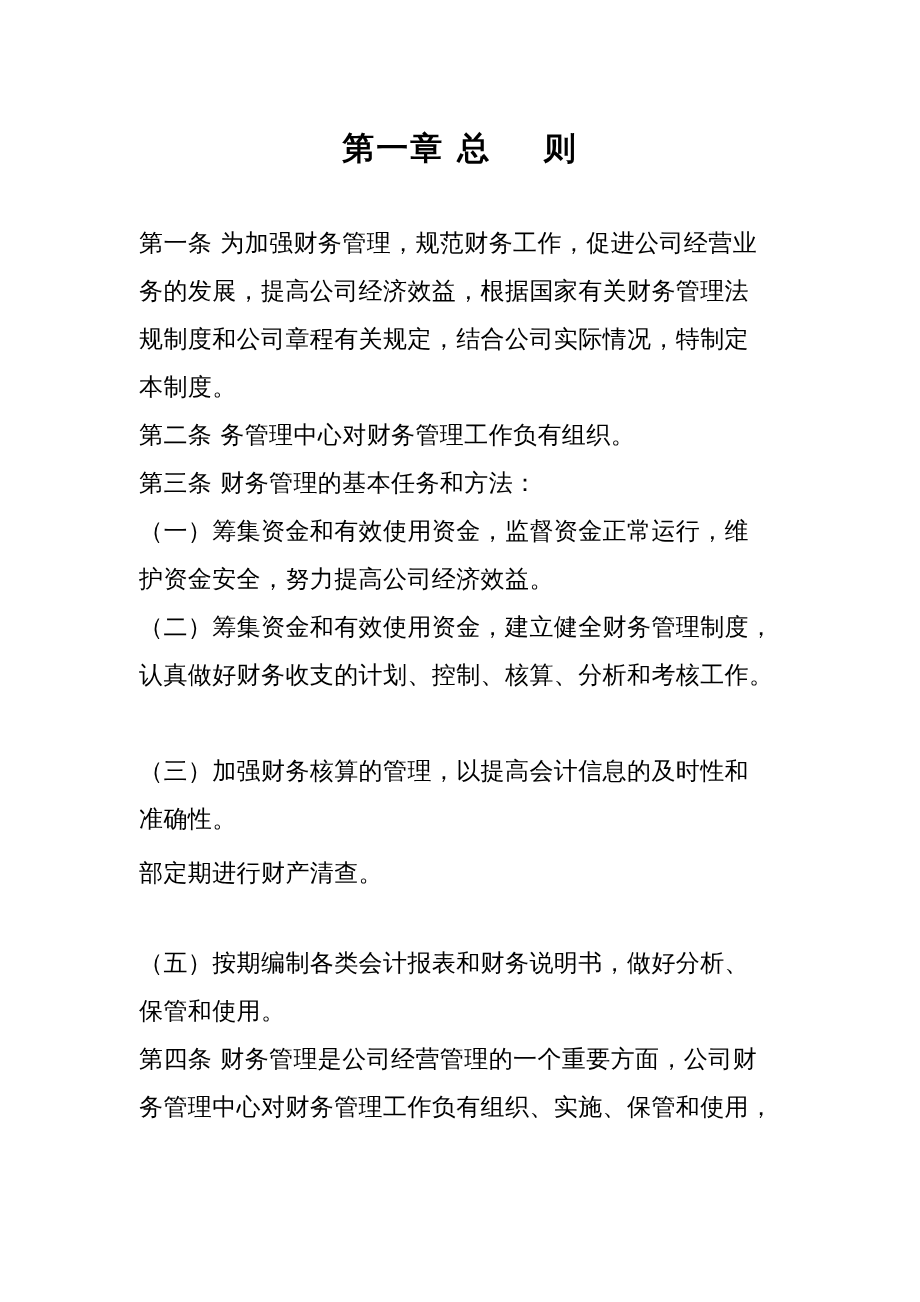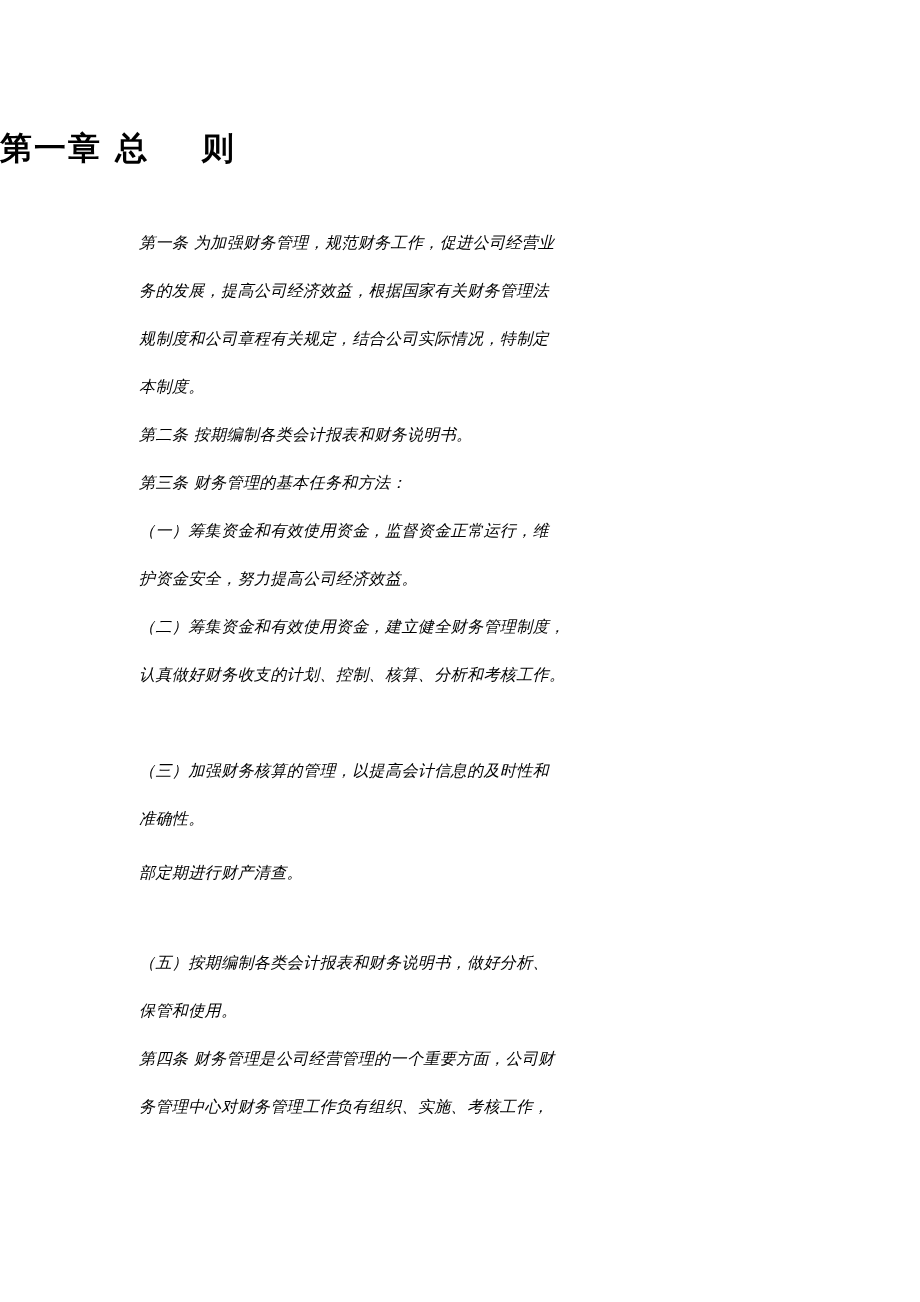--- a/index.html
+++ b/index.html
@@ -1,40 +1,40 @@
 <!DOCTYPE html>
 <html><head>
   <meta charset="utf-8">
   <style>
     html, body { margin: 0; padding: 0; background: #ffffff; }
     body { width: 920px; height: 1302px; position: relative; overflow: hidden;
       font-family: "DejaVu Serif", "Liberation Serif", serif; color: #000; }
     .page { position: absolute; left: 0; top: 0; width: 920px; height: 1302px; background: #fff; }
-    .title { position: absolute; top: 124px; left: 0; width: 920px; 
+    .title { position: absolute; top: 124px; left: 0; width: 920px; text-align: center;
       font-size: 32px; font-weight: bold; line-height: 48px; letter-spacing: 2px; white-space: pre; }
-    .line { position: absolute; left: 139px; width: 640px; font-size: 16px; line-height: 32px;
-      white-space: nowrap; letter-spacing: 0.4px; font-style: italic; }
+    .line { position: absolute; left: 139px; width: 640px; font-size: 24px; line-height: 32px;
+      white-space: nowrap; letter-spacing: 0.4px; }
     .indent-paren { left: 139px; }
   </style>
 </head>
 <body>
 
 <div class="page">
   <div class="title">第一章 总    则</div>
 
   <div class="line" style="top:227px">第一条  为加强财务管理，规范财务工作，促进公司经营业</div>
   <div class="line" style="top:275px">务的发展，提高公司经济效益，根据国家有关财务管理法</div>
   <div class="line" style="top:371px">本制度。</div>
   <div class="line" style="top:323px">规制度和公司章程有关规定，结合公司实际情况，特制定</div>
-  <div class="line" style="top:419px">第二条  按期编制各类会计报表和财务说明书。</div>
+  <div class="line" style="top:419px">第二条  务管理中心对财务管理工作负有组织。</div>
   <div class="line" style="top:467px">第三条  财务管理的基本任务和方法：</div>
   <div class="line indent-paren" style="top:515px">（一）筹集资金和有效使用资金，监督资金正常运行，维</div>
   <div class="line" style="top:563px">护资金安全，努力提高公司经济效益。</div>
   <div class="line indent-paren" style="top:611px">（二）筹集资金和有效使用资金，建立健全财务管理制度，</div>
   <div class="line" style="top:659px">认真做好财务收支的计划、控制、核算、分析和考核工作。</div>
   <div class="line indent-paren" style="top:755px">（三）加强财务核算的管理，以提高会计信息的及时性和</div>
   <div class="line" style="top:803px">准确性。</div>
   <div class="line" style="top:857px">部定期进行财产清查。</div>
   <div class="line indent-paren" style="top:947px">（五）按期编制各类会计报表和财务说明书，做好分析、</div>
   <div class="line" style="top:995px">保管和使用。</div>
   <div class="line" style="top:1043px">第四条  财务管理是公司经营管理的一个重要方面，公司财</div>
-  <div class="line" style="top:1091px">务管理中心对财务管理工作负有组织、实施、考核工作，</div>
+  <div class="line" style="top:1091px">务管理中心对财务管理工作负有组织、实施、保管和使用，</div>
 </div>
 
 </body></html>

